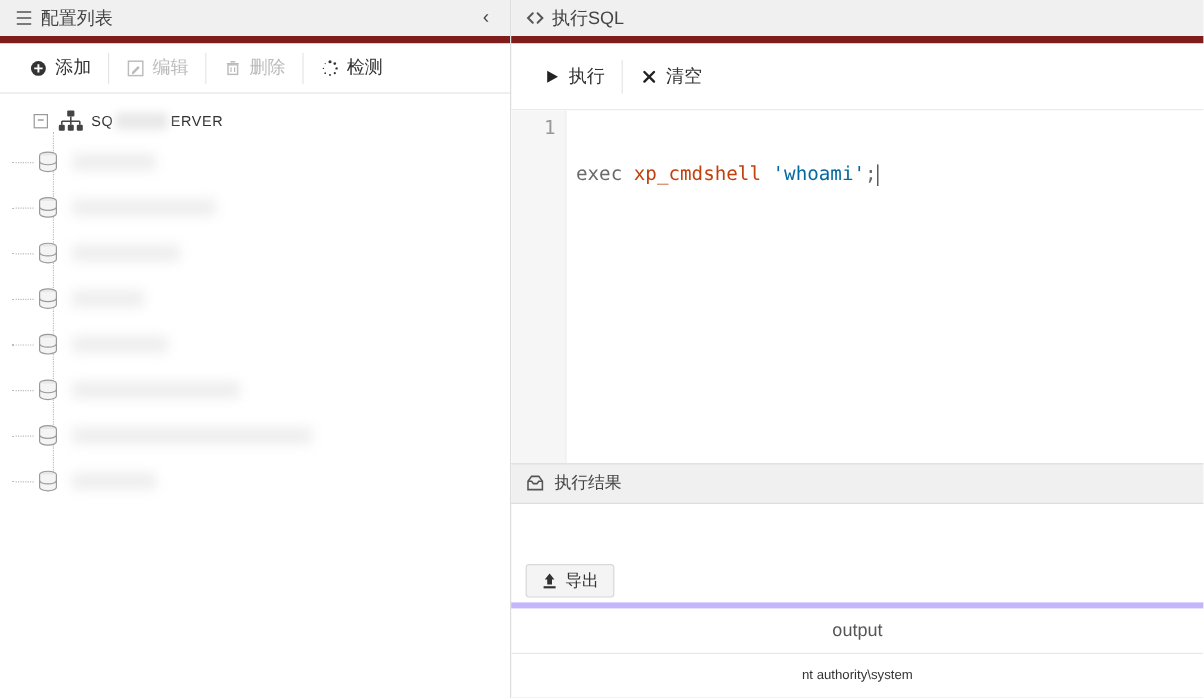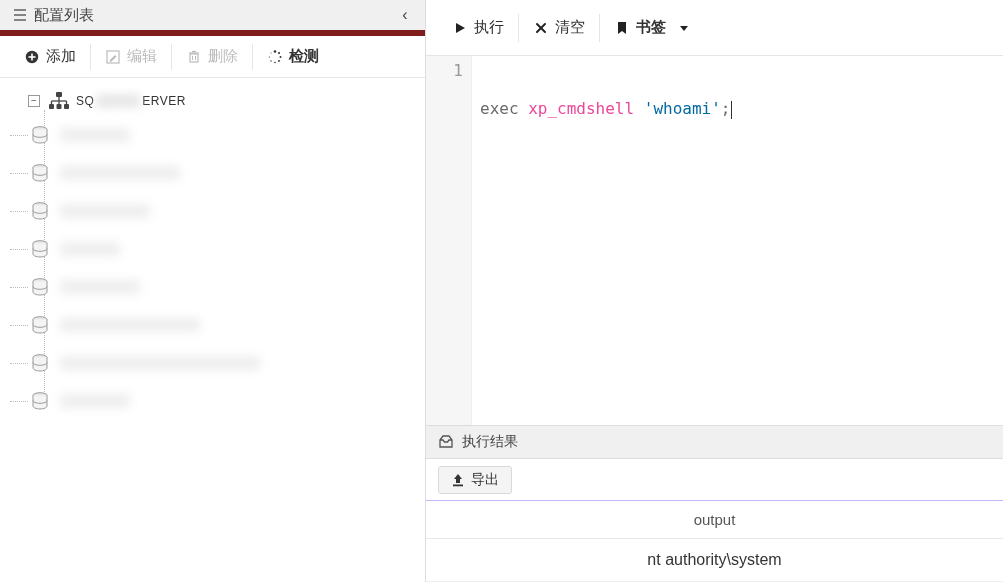--- a/index.html
+++ b/index.html
@@ -56,21 +56,21 @@
       align-items: center;
       gap: 6px;
       padding: 4px 14px;
       cursor: pointer;
       color: #333;
       font-size: 15px;
       border-right: 1px solid #e5e5e5;
       height: 26px;
       justify-content: space-between;
     }
-    .tb-btn:last-child { border-right: none; font-weight: bold; }
+    .tb-btn:last-child { border-right: none; }
     .tb-btn.disabled { color: #bbb; cursor: default; }
     .tb-btn .ic { width: 16px; height: 16px; display:inline-flex; align-items:center; justify-content:center; }
     .tree-area {
       flex: 1;
       overflow: auto;
       padding: 8px 4px;
     }
     .tree ul { list-style: none; padding-left: 0; }
     .tree-root { padding-left: 6px; }
     .tree-node {
@@ -172,21 +172,21 @@
       padding: 4px 8px 4px 4px;
       background: #f6f6f6;
       color: #999;
       border-right: 1px solid #eee;
       user-select: none;
     }
     .gutter .ln { height: 22px; line-height: 22px; }
     .code-lines { padding: 4px 8px; white-space: pre; }
     .code-lines .ln { height: 22px; line-height: 22px; }
     .tok-kw { color: #6a6a6a; }
-    .tok-ident { color: #ec4899; }
+    .tok-ident { color: #c2410c; }
     .tok-str { color: #0369a1; }
     .cursor-bar {
       display:inline-block;
       width:1px;
       height:18px;
       background:#333;
       vertical-align:middle;
       margin-left:1px;
     }
 
@@ -198,24 +198,25 @@
       border-bottom: 1px solid #ddd;
       display: flex;
       align-items: center;
       padding: 0 12px;
       color: #444;
       gap: 8px;
       text-align: right;
     }
     .result-toolbar {
       height: 42px;
-      border-bottom: 1px solid #c4b5fd;
+      border-bottom: 5px solid #c4b5fd;
       display: flex;
       align-items: center;
       padding: 0 12px;
+      margin-top: 45px;
     }
     .chip-btn {
       display: flex;
       align-items: center;
       gap: 6px;
       padding: 4px 12px;
       background: #f4f4f4;
       border: 1px solid #d8d8d8;
       border-radius: 3px;
       cursor: pointer;
@@ -226,21 +227,21 @@
     .result-grid .rh {
       padding: 10px 14px;
       border-bottom: 1px solid #e8e8e8;
       color: #555;
       font-size: 15px;
     }
     .result-grid .rc {
       padding: 12px 14px;
       border-bottom: 1px solid #f0f0f0;
       color: #333;
-      font-size: 16px;
+      font-size: 11px;
     }
 
     
     .svg-ic { display:block; }
   </style>
 </head>
 <body>
 
 <div class="left-panel">
   <div class="panel-header">
@@ -417,53 +418,53 @@
               </span>
               <span class="blur-label" style="width: 70px;"></span>
             </li>
           </ul>
       </div>
     </div>
   </div>
 </div>
 
 <div class="right-panel">
+  <div class="panel-header">
+    <div class="title-wrap">
+      <span class="ic">
+        <svg class="svg-ic" width="16" height="16" viewBox="0 0 16 16">
+            <g stroke="#555" stroke-width="1.6" fill="none" stroke-linecap="round">
+              <polyline points="6,4 2,8 6,12"></polyline>
+              <polyline points="10,4 14,8 10,12"></polyline>
+            </g>
+          </svg>
+      </span>
+      <span>执行SQL</span>
+    </div>
+  </div>
 
   <div class="sql-toolbar">
     <div class="tb-btn">
       <span class="ic">
         <svg class="svg-ic" width="14" height="14" viewBox="0 0 14 14">
             <polygon points="3,2 12,7 3,12" fill="#222"></polygon>
           </svg>
       </span>
       <span>执行</span>
     </div>
     <div class="tb-btn">
       <span class="ic">
         <svg class="svg-ic" width="14" height="14" viewBox="0 0 14 14">
             <g stroke="#222" stroke-width="2" stroke-linecap="round">
               <line x1="3" y1="3" x2="11" y2="11"></line>
               <line x1="11" y1="3" x2="3" y2="11"></line>
             </g>
           </svg>
       </span>
       <span>清空</span>
-    </div>
-    <div class="tb-btn" style="border-right:none;">
-      <span class="ic">
-        <svg class="svg-ic" width="14" height="14" viewBox="0 0 14 14">
-            <path d="M3 1 H11 V13 L7 10 L3 13 Z" fill="#222"></path>
-          </svg>
-      </span>
-      <span>书签</span>
-      <span class="ic" style="margin-left:4px;">
-        <svg class="svg-ic" width="10" height="10" viewBox="0 0 10 10">
-            <polygon points="1,3 9,3 5,8" fill="#222"></polygon>
-          </svg>
-      </span>
     </div>
   </div>
 
   <div class="code-editor">
     <div class="gutter">
       <div class="ln">1</div>
     </div>
     <div class="code-lines">
       <div class="ln"><span class="tok-kw">exec</span><span class="tok-ident"> xp_cmdshell </span><span class="tok-str">'whoami'</span><span class="tok-kw">;</span><span class="cursor-bar"></span></div>
     </div>

